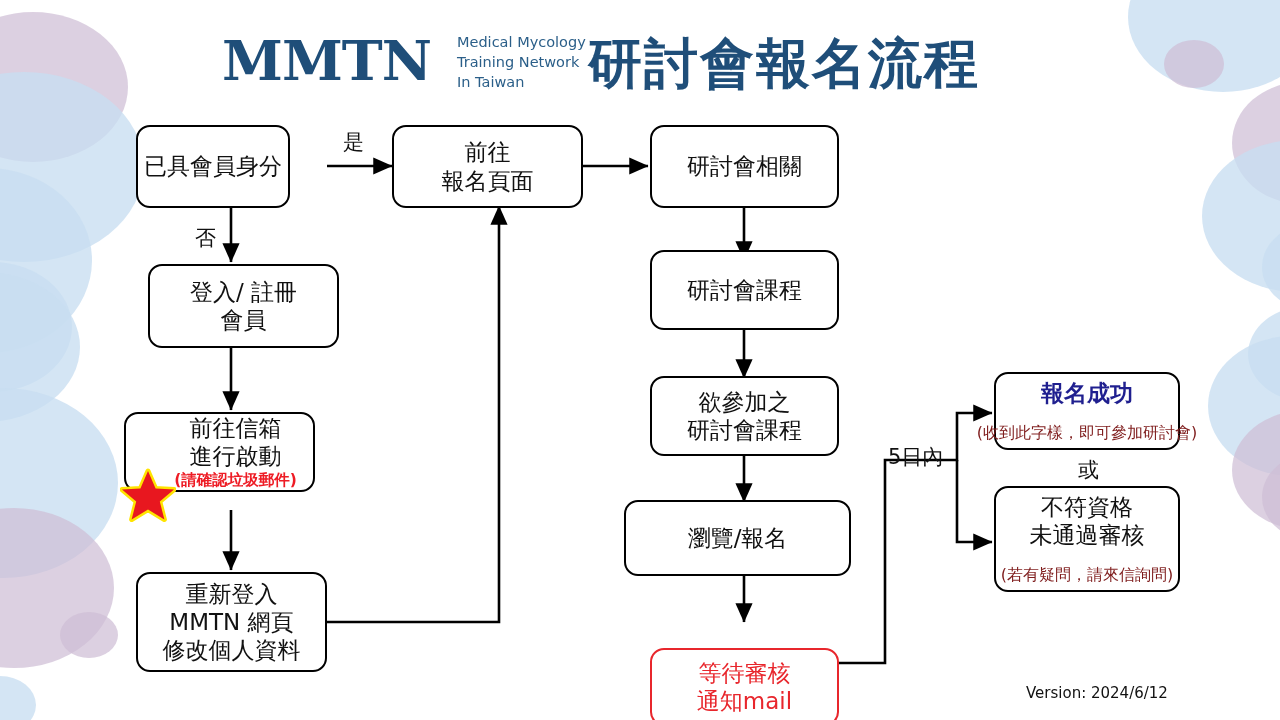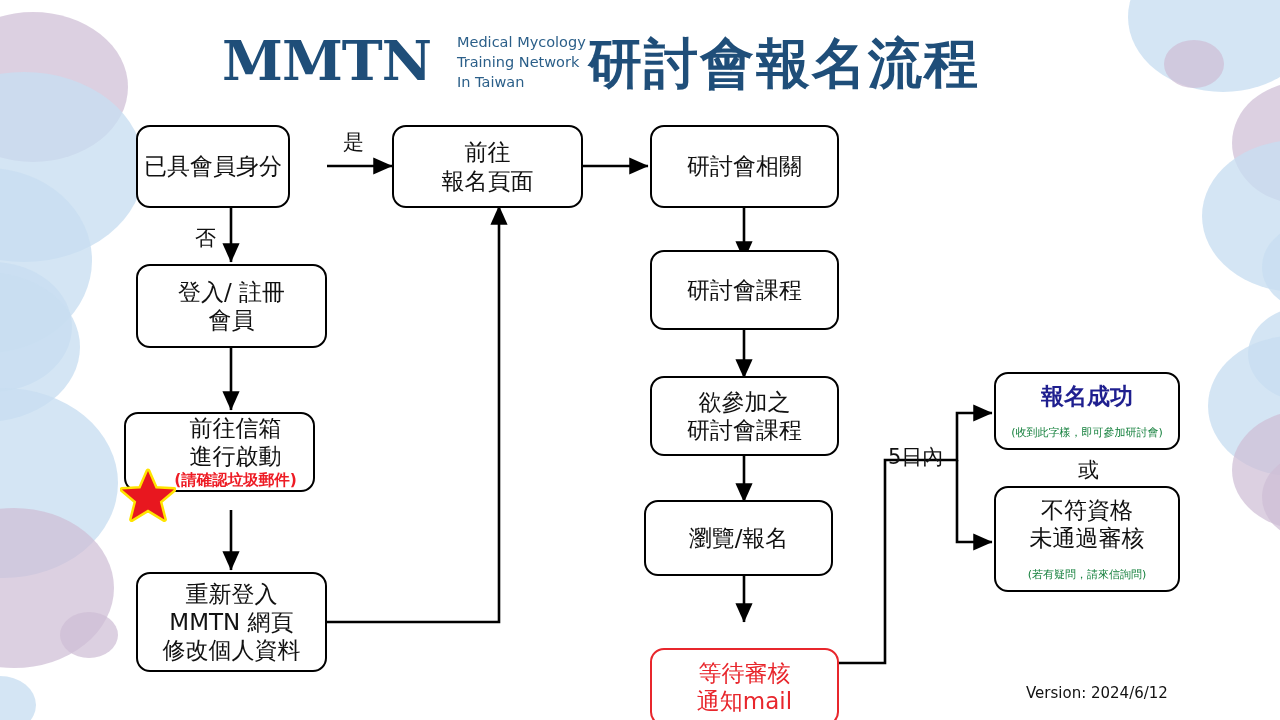--- a/index.html
+++ b/index.html
@@ -76,24 +76,24 @@
     align-items: center;
     justify-content: center;
     text-align: center;
     color: #111111;
     font-size: 23px;
     line-height: 1.22;
   }
   .node .line  { white-space: nowrap; }
   .node.red    { border-color: #e8262c; color: #e8262c; margin-top: 24px; }
   .node .note {
-    font-size: 11px;
+    font-size: 16px;
     line-height: 1.2;
     margin-top: 16px;
-    color: #15803d;
+    color: #7f1d1d;
     white-space: nowrap;
   }
   .node .note.red-note {
     color: #ee1c25;
     font-weight: bold;
     font-size: 15.5px;
     margin-top: 1px;
   }
   .node .headline-blue {
     color: #1f1f8f;
@@ -208,21 +208,21 @@
 
   <div class="edge-label" style="left:343px; top:128px;">是</div>
   <div class="edge-label" style="left:195px; top:224px;">否</div>
   <div class="edge-label" style="left:888px; top:443px;">5日內</div>
   <div class="edge-label" style="left:1078px; top:456px;">或</div>
 
   <div class="node" style="left:136px; top:125px; width:154px; height:83px;">
     <div class="line">已具會員身分</div>
   </div>
 
-  <div class="node" style="left:136px; top:264px; width:191px; height:84px;">
+  <div class="node" style="left:148px; top:264px; width:191px; height:84px;">
     <div class="line">登入/ 註冊</div>
     <div class="line">會員</div>
   </div>
 
   <div class="node" style="left:124px; top:412px; width:191px; height:80px;padding-left:32px;">
     <div class="line">前往信箱</div>
     <div class="line">進行啟動</div>
     <div class="note red-note">(請確認垃圾郵件)</div>
   </div>
 
@@ -248,21 +248,21 @@
 
   <div class="node" style="left:650px; top:250px; width:189px; height:80px;">
     <div class="line">研討會課程</div>
   </div>
 
   <div class="node" style="left:650px; top:376px; width:189px; height:80px;">
     <div class="line">欲參加之</div>
     <div class="line">研討會課程</div>
   </div>
 
-  <div class="node" style="left:644px; top:500px; width:189px; height:76px;text-align:center;">
+  <div class="node" style="left:624px; top:500px; width:227px; height:76px;text-align:center;">
     <div class="line">瀏覽/報名</div>
   </div>
 
   <div class="node red" style="left:650px; top:624px; width:189px; height:78px;">
     <div class="line">等待審核</div>
     <div class="line">通知mail</div>
   </div>
 
   <div class="node" style="left:994px; top:372px; width:186px; height:78px;">
     <div class="headline-blue">報名成功</div>

